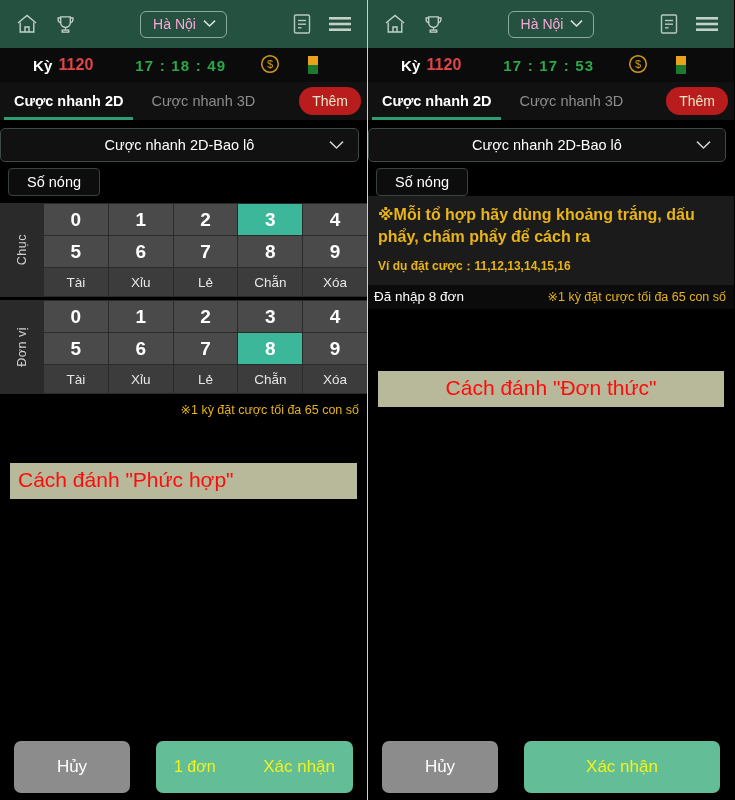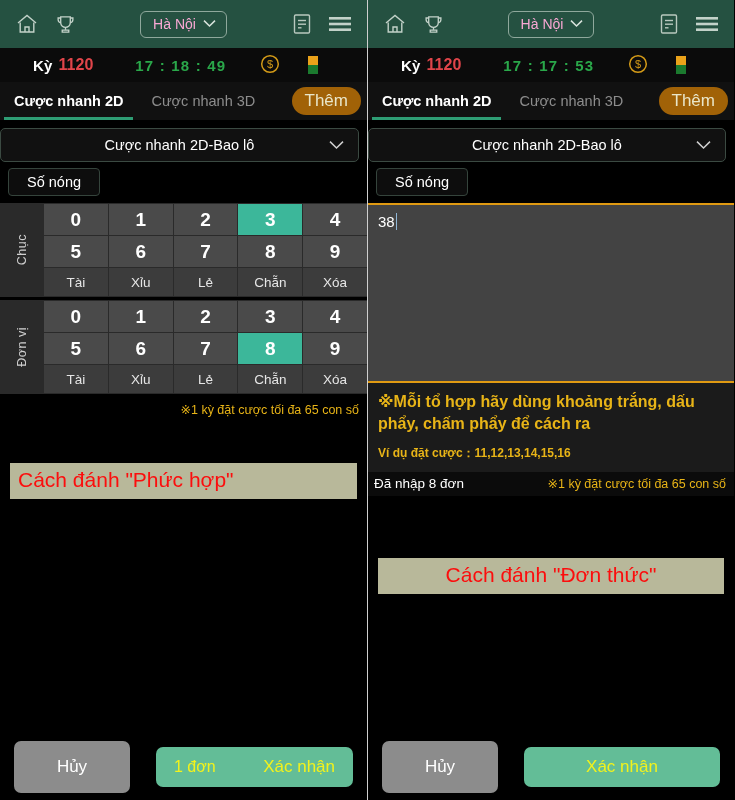--- a/index.html
+++ b/index.html
@@ -46,21 +46,21 @@
     height:38px; flex:0 0 38px; background:#111; display:flex; align-items:flex-end;
     position:relative; overflow:hidden;
   }
   .tab { font-size:14.5px; color:#8d8d8d; padding:0 14px; white-space:nowrap; line-height:38px; }
   .tab.active { color:#fff; font-weight:bold; position:relative; }
   .tab.active:after {
     content:""; position:absolute; left:4px; right:4px; bottom:0; height:3px; background:#2e9d74;
   }
   .more-btn {
     position:absolute; right:6px; top:5px; height:28px; padding:0 13px; border-radius:14px;
-    background:#a16207; color:#e9e6c9; font-size:17px; line-height:28px;
+    background:#b91c1c; color:#e9e6c9; font-size:14px; line-height:28px;
   }
 
   
   .body { flex:1; background:#000; display:flex; flex-direction:column; min-height:0; }
 
   .selbox {
     margin:8px 8px 0 0; height:34px; border:1px solid #3b4a42; border-radius:5px;
     background:#111; display:flex; align-items:center; justify-content:center; position:relative;
   }
   .selbox span { color:#fff; font-size:14.5px; }
@@ -121,21 +121,21 @@
   .note .l1 { text-align:left; }
   .note.r .l1, .note.r .l2 { text-align:center; }
 
   
   .footer { flex:0 0 66px; display:flex; align-items:center; padding:0 14px; gap:26px; background:#000; }
   .btn-cancel {
     width:116px; height:52px; border-radius:7px; background:#8c8c8c; color:#fff;
     font-size:17px; display:flex; align-items:center; justify-content:center;
   }
   .btn-confirm {
-    flex:1; height:40px; border-radius:7px; background:#63bd97;
+    flex:1; height:52px; border-radius:7px; background:#63bd97;
     display:flex; align-items:center; padding:0 18px; position:relative;
   }
   .btn-confirm .cnt { color:#f2f21c; font-size:16px; }
   .btn-confirm .lbl { color:#f2f21c; font-size:17px; margin-left:auto; }
   .btn-confirm.center { justify-content:center; }
   .btn-confirm.center .lbl { margin-left:0; }
 </style>
 </head>
 <body>
 
@@ -377,26 +377,20 @@
         <span>Cược nhanh 2D-Bao lô</span>
         <svg class="chev" width="15" height="10" viewBox="0 0 15 10">
           <path d="M1 1.6 L7.5 8 L14 1.6" fill="none" stroke="#cfcfcf" stroke-width="1.5"></path>
         </svg>
       </div>
 
       <div class="hotrow">
         <div class="hotbtn">Số nóng</div>
       </div>
 
-      <div class="ta-wrap">
-        <div class="ta-text">
-          <span>38</span>
-            <span class="caret"></span>
-        </div>
-      </div>
 
       <div class="hints">
         <div class="hint1">※Mỗi tổ hợp hãy dùng khoảng trắng, dấu phẩy, chấm phẩy để cách ra</div>
         <div class="hint2">Ví dụ đặt cược：11,12,13,14,15,16</div>
       </div>
 
       <div class="entered">
         <span class="left">Đã nhập 8 đơn</span>
         <span class="right">※1 kỳ đặt cược tối đa 65 con số</span>
       </div>

